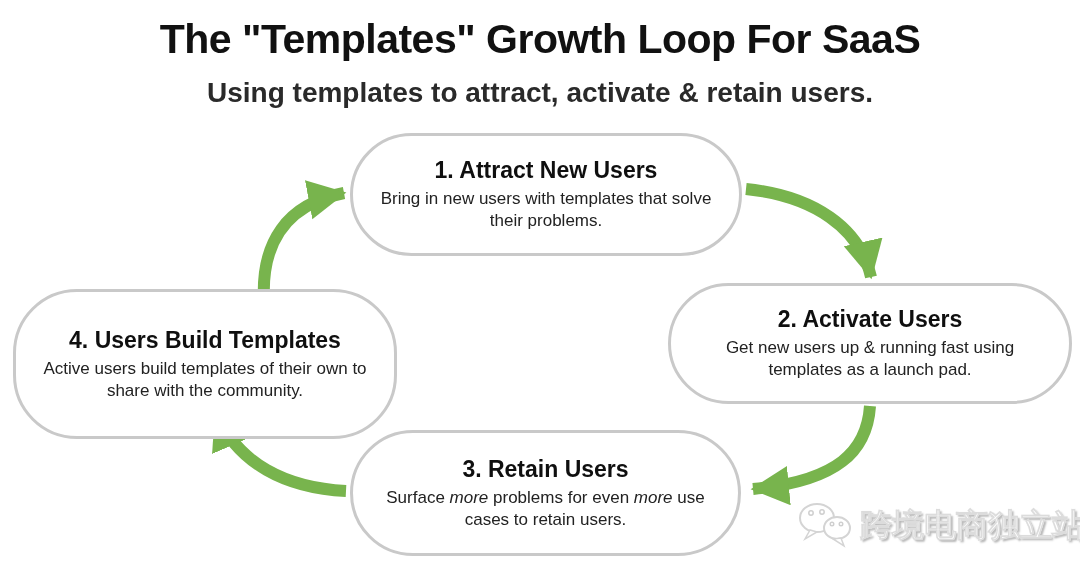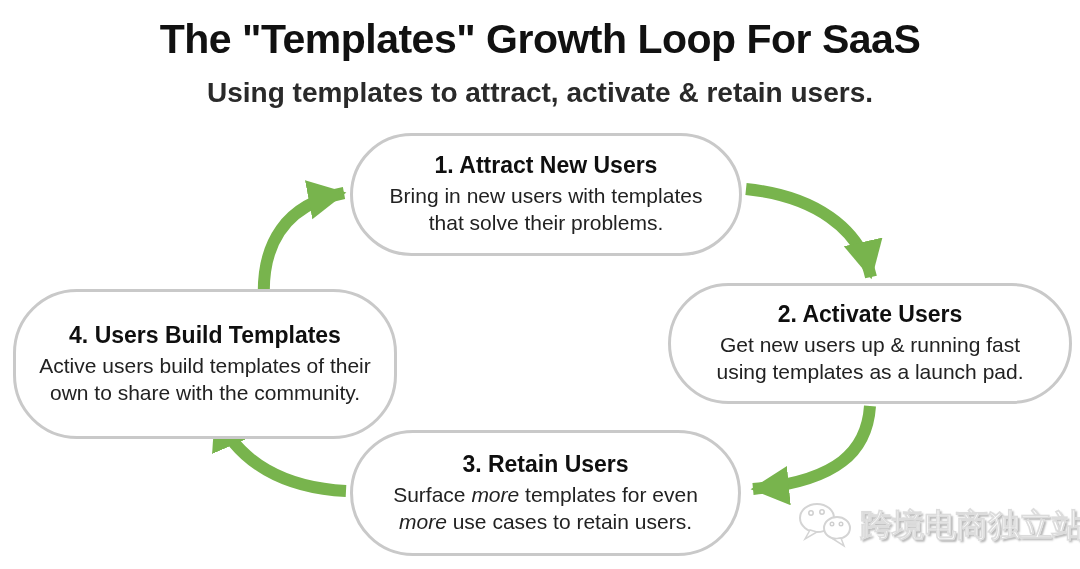--- a/index.html
+++ b/index.html
@@ -23,21 +23,21 @@
     font-size:28px;font-weight:600;margin:0;color:#2a2a2a;
   }
   .arrows{position:absolute;left:0;top:0;pointer-events:none;}
   .arrows path{stroke:var(--green);stroke-width:12;fill:none;stroke-linecap:butt;}
   .bubble{
     position:absolute;background:#fff;border:3px solid var(--bubble-border);
     border-radius:64px;box-sizing:border-box;display:flex;flex-direction:column;
     justify-content:center;align-items:center;text-align:center;padding:16px 22px;
   }
   .bubble .bh{font-size:23px;font-weight:bold;color:#0f0f0f;margin-bottom:4px;}
-  .bubble .bb{font-size:21px;line-height:1.28;color:var(--body-text);}
+  .bubble .bb{font-size:17px;line-height:1.28;color:var(--body-text);}
   .bubble .bb em{font-style:italic;}
   .b1{left:350px;top:133px;width:392px;height:123px;}
   .b2{left:668px;top:283px;width:404px;height:121px;}
   .b3{left:350px;top:430px;width:391px;height:126px;}
   .b4{left:13px;top:289px;width:384px;height:150px;}
   .watermark{
     position:absolute;left:796px;top:500px;display:flex;align-items:center;gap:6px;
   }
   .watermark .wm-text{
     font-size:32px;font-weight:bold;color:#ffffff;white-space:nowrap;
@@ -71,21 +71,21 @@
     <div class="bb"><span>Bring in new users with templates that solve their problems.</span></div>
   </div>
 
   <div class="bubble b2">
     <div class="bh">2. Activate Users</div>
     <div class="bb"><span>Get new users up &amp; running fast using templates as a launch pad.</span></div>
   </div>
 
   <div class="bubble b3">
     <div class="bh">3. Retain Users</div>
-    <div class="bb"><span>Surface </span><em>more</em><span> templates for even </span><em>more</em><span> use cases to retain users.</span></div>
+    <div class="bb"><span>Surface </span><em>more</em><span> problems for even </span><em>more</em><span> use cases to retain users.</span></div>
   </div>
 
   <div class="bubble b4">
     <div class="bh">4. Users Build Templates</div>
     <div class="bb"><span>Active users build templates of their own to share with the community.</span></div>
   </div>
 
   <div class="watermark">
     <svg class="wechat" width="58" height="52" viewBox="0 0 58 52">
       <ellipse cx="21" cy="18" rx="17" ry="14" fill="#ffffff" stroke="#d4d4d4" stroke-width="2"></ellipse>

